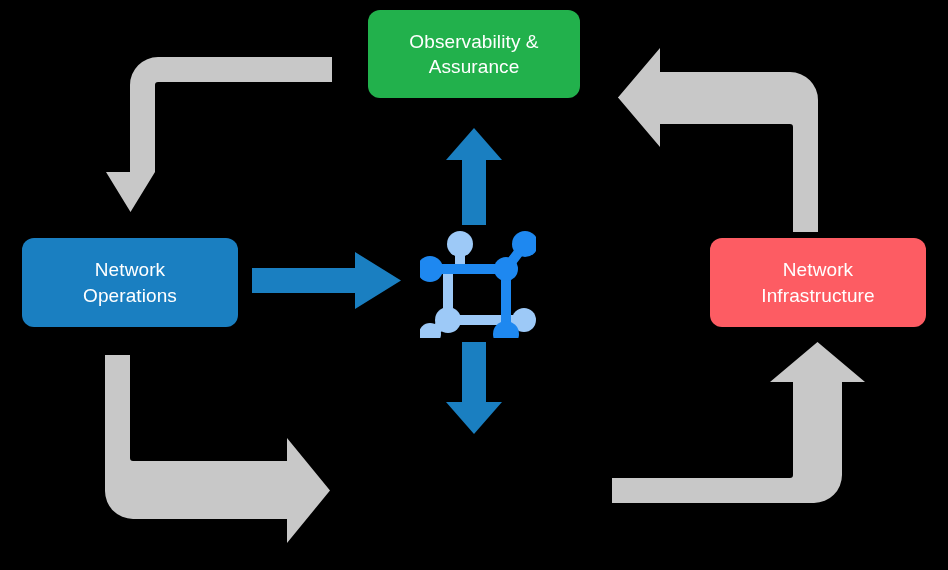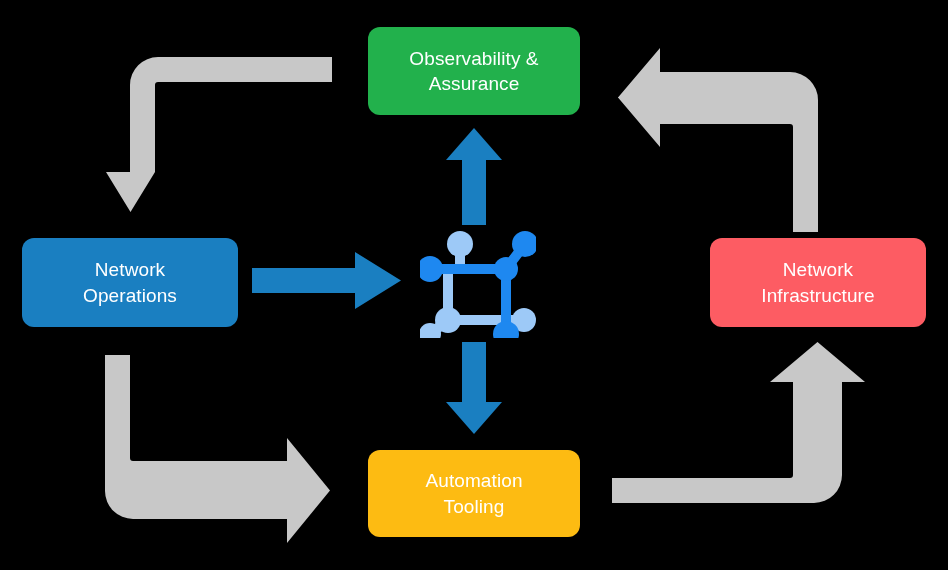--- a/index.html
+++ b/index.html
@@ -37,21 +37,21 @@
     color: #ffffff;
     font-size: 19px;
     line-height: 1.32;
     font-weight: 400;
     letter-spacing: 0.1px;
     box-sizing: border-box;
     padding: 4px 10px;
     white-space: pre-line;
   }
   #box-observability {
-    left: 368px; top: 27px; width: 212px; height: 88px;
+    left: 368px; top: 10px; width: 212px; height: 88px;
     background: #22b14c;
   }
   #box-network-operations {
     left: 22px; top: 238px; width: 216px; height: 89px;
     background: #1a7fc1;
   }
   #box-network-infrastructure {
     left: 710px; top: 238px; width: 216px; height: 89px;
     background: #fd5c63;
   }
@@ -146,18 +146,14 @@
   <div class="node-box" id="box-network-operations">
     <span>Network
 Operations</span>
   </div>
 
   <div class="node-box" id="box-network-infrastructure">
     <span>Network
 Infrastructure</span>
   </div>
 
-  <div class="node-box" id="box-automation-tooling">
-    <span>Automation
-Tooling</span>
-  </div>
 
 </div>
 
 </body></html>

